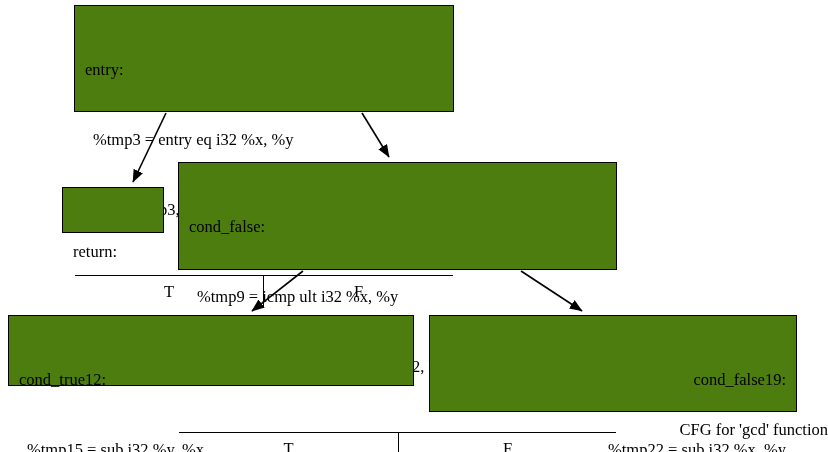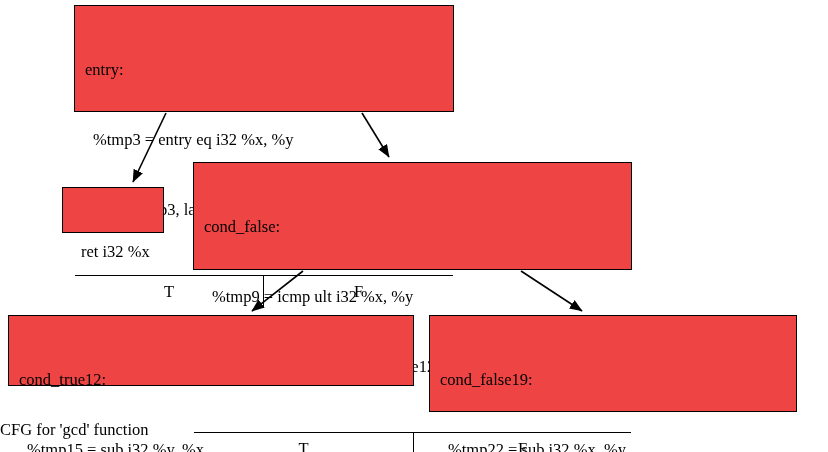--- a/index.html
+++ b/index.html
@@ -14,21 +14,21 @@
     height: 452px;
     background: #ffffff;
     font-family: "Liberation Serif", "DejaVu Serif", serif;
     color: #000000;
     overflow: hidden;
   }
   .node {
     position: absolute;
     box-sizing: border-box;
     border: 1.5px solid #000000;
-    background: #ef4444;
+    background: #4d7c0f;
   }
   .node-body {
     padding: 5px 10px 6px 10px;
     font-size: 16.5px;
     line-height: 1.42;
     white-space: pre;
   }
   .node-body .lbl {
     display: block;
   }
@@ -47,38 +47,38 @@
     align-items: center;
     justify-content: center;
     font-size: 16.5px;
   }
   .port + .port {
     border-left: 1.5px solid #000000;
   }
   
   #node-entry      { left: 74px;  top: 5px;   width: 380px; height: 107px; }
   #node-return     { left: 62px;  top: 187px; width: 102px; height: 46px;  }
-  #node-cond-false { left: 193px; top: 162px; width: 439px; height: 108px; }
+  #node-cond-false { left: 178px; top: 162px; width: 439px; height: 108px; }
   #node-cond-true12   { left: 8px;   top: 315px; width: 406px; height: 71px; }
-  #node-cond-false19  { left: 429px; top: 315px; width: 368px; height: 97px; }
+  #node-cond-false19  { left: 429px; top: 315px; width: 368px; height: 97px; text-align: right; }
   #node-entry .ports .port:first-child   { flex: 0 0 188px; }
   #node-cond-false .ports .port:first-child { flex: 0 0 219px; }
   #edges {
     position: absolute;
     left: 0; top: 0;
     width: 828px;
     height: 452px;
     pointer-events: none;
   }
   #caption {
     position: absolute;
     left: 0;
     top: 420px;
     width: 828px;
-    text-align: left;
+    text-align: right;
     font-size: 16.5px;
   }
 </style>
 </head>
 <body>
 
 <div id="canvas">
 
   <svg id="edges" viewBox="0 0 828 452" width="828" height="452">
     <defs>
@@ -99,20 +99,21 @@
       <span class="ins">br i1 %tmp3, label %return, label %cond_false</span>
     </div>
     <div class="ports">
       <div class="port">T</div>
       <div class="port">F</div>
     </div>
   </div>
 
   <div class="node" id="node-return">
     <div class="node-body">
+      <span class="lbl">return:</span>
       <span class="ins">ret i32 %x</span>
     </div>
   </div>
 
   <div class="node" id="node-cond-false">
     <div class="node-body">
       <span class="lbl">cond_false:</span>
       <span class="ins">%tmp9 = icmp ult i32 %x, %y</span>
       <span class="ins">br i1 %tmp9, label %cond_true12, label %cond_false19</span>
     </div>

